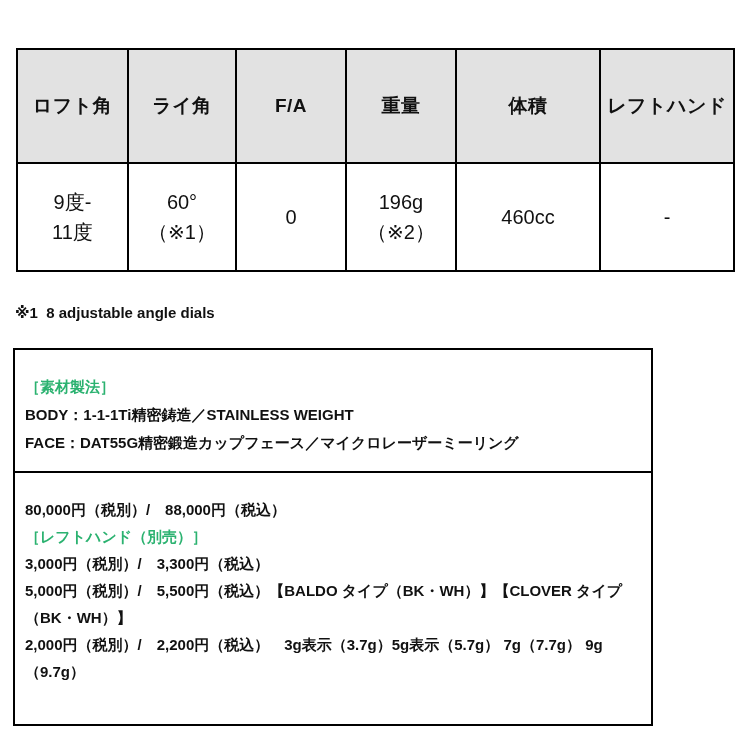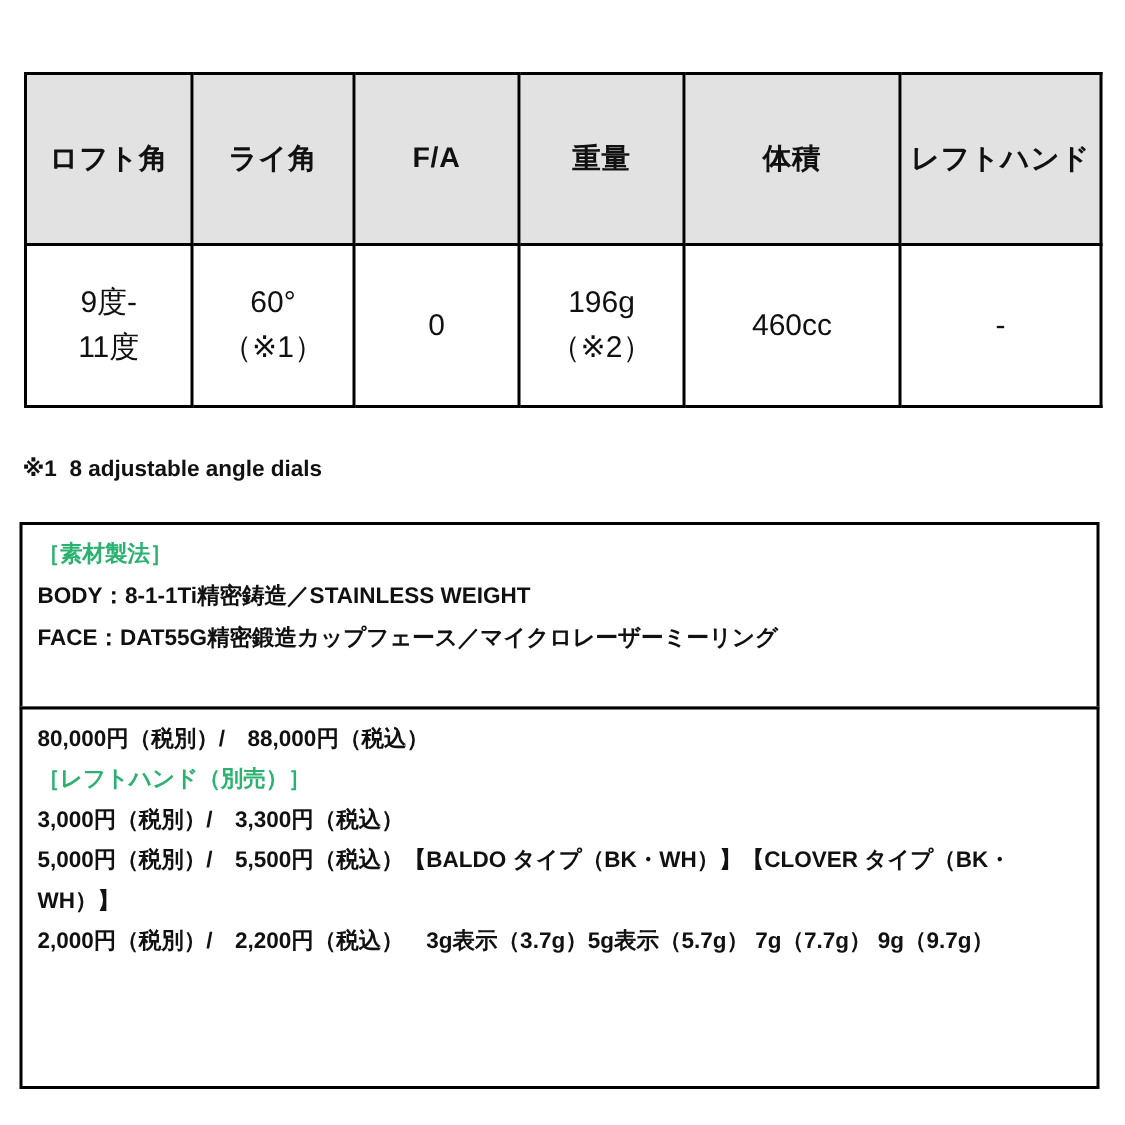--- a/index.html
+++ b/index.html
@@ -61,25 +61,25 @@
     font-size: 15px;
     font-weight: 700;
     line-height: 27px;
     white-space: pre-wrap;
   }
 
   
   .info-box {
     position: absolute;
     left: 13px;
-    width: 720px;
+    width: 640px;
     box-sizing: border-box;
     border: 2px solid var(--border, #000000);
     background: #ffffff;
-    padding: 6px 10px 4px 10px;
+    padding: 23px 10px 4px 10px;
     font-size: 15px;
     font-weight: 700;
   }
   .materials-box {
     top: 348px;
     height: 125px;
     line-height: 28px;
   }
   .pricing-box {
     top: 471px;
@@ -133,21 +133,21 @@
   </table>
 
   <div class="footnotes">
     <div>※1  8 adjustable angle dials</div>
     <div>※2 Variable weight screw produces different head weights</div>
     <div>3g表示（3.7g）5g表示（5.7g） 7g（7.7g） 9g（9.7g）</div>
   </div>
 
   <div class="info-box materials-box">
     <div class="green-heading">［素材製法］</div>
-    <div class="box-line">BODY：8-1-1Ti精密鋳造／STAINLESS WEIGHT</div>
+    <div class="box-line">BODY：1-1-1Ti精密鋳造／STAINLESS WEIGHT</div>
     <div class="box-line">FACE：DAT55G精密鍛造カップフェース／マイクロレーザーミーリング</div>
   </div>
 
   <div class="info-box pricing-box">
     <div class="box-line">80,000円（税別）/　88,000円（税込）</div>
     <div class="green-heading">［レフトハンド（別売）］</div>
     <div class="box-line">3,000円（税別）/　3,300円（税込）</div>
     <div class="box-line">5,000円（税別）/　5,500円（税込）【BALDO タイプ（BK・WH）】【CLOVER タイプ（BK・WH）】</div>
     <div class="box-line">2,000円（税別）/　2,200円（税込）　3g表示（3.7g）5g表示（5.7g） 7g（7.7g） 9g（9.7g）</div>
   </div>

